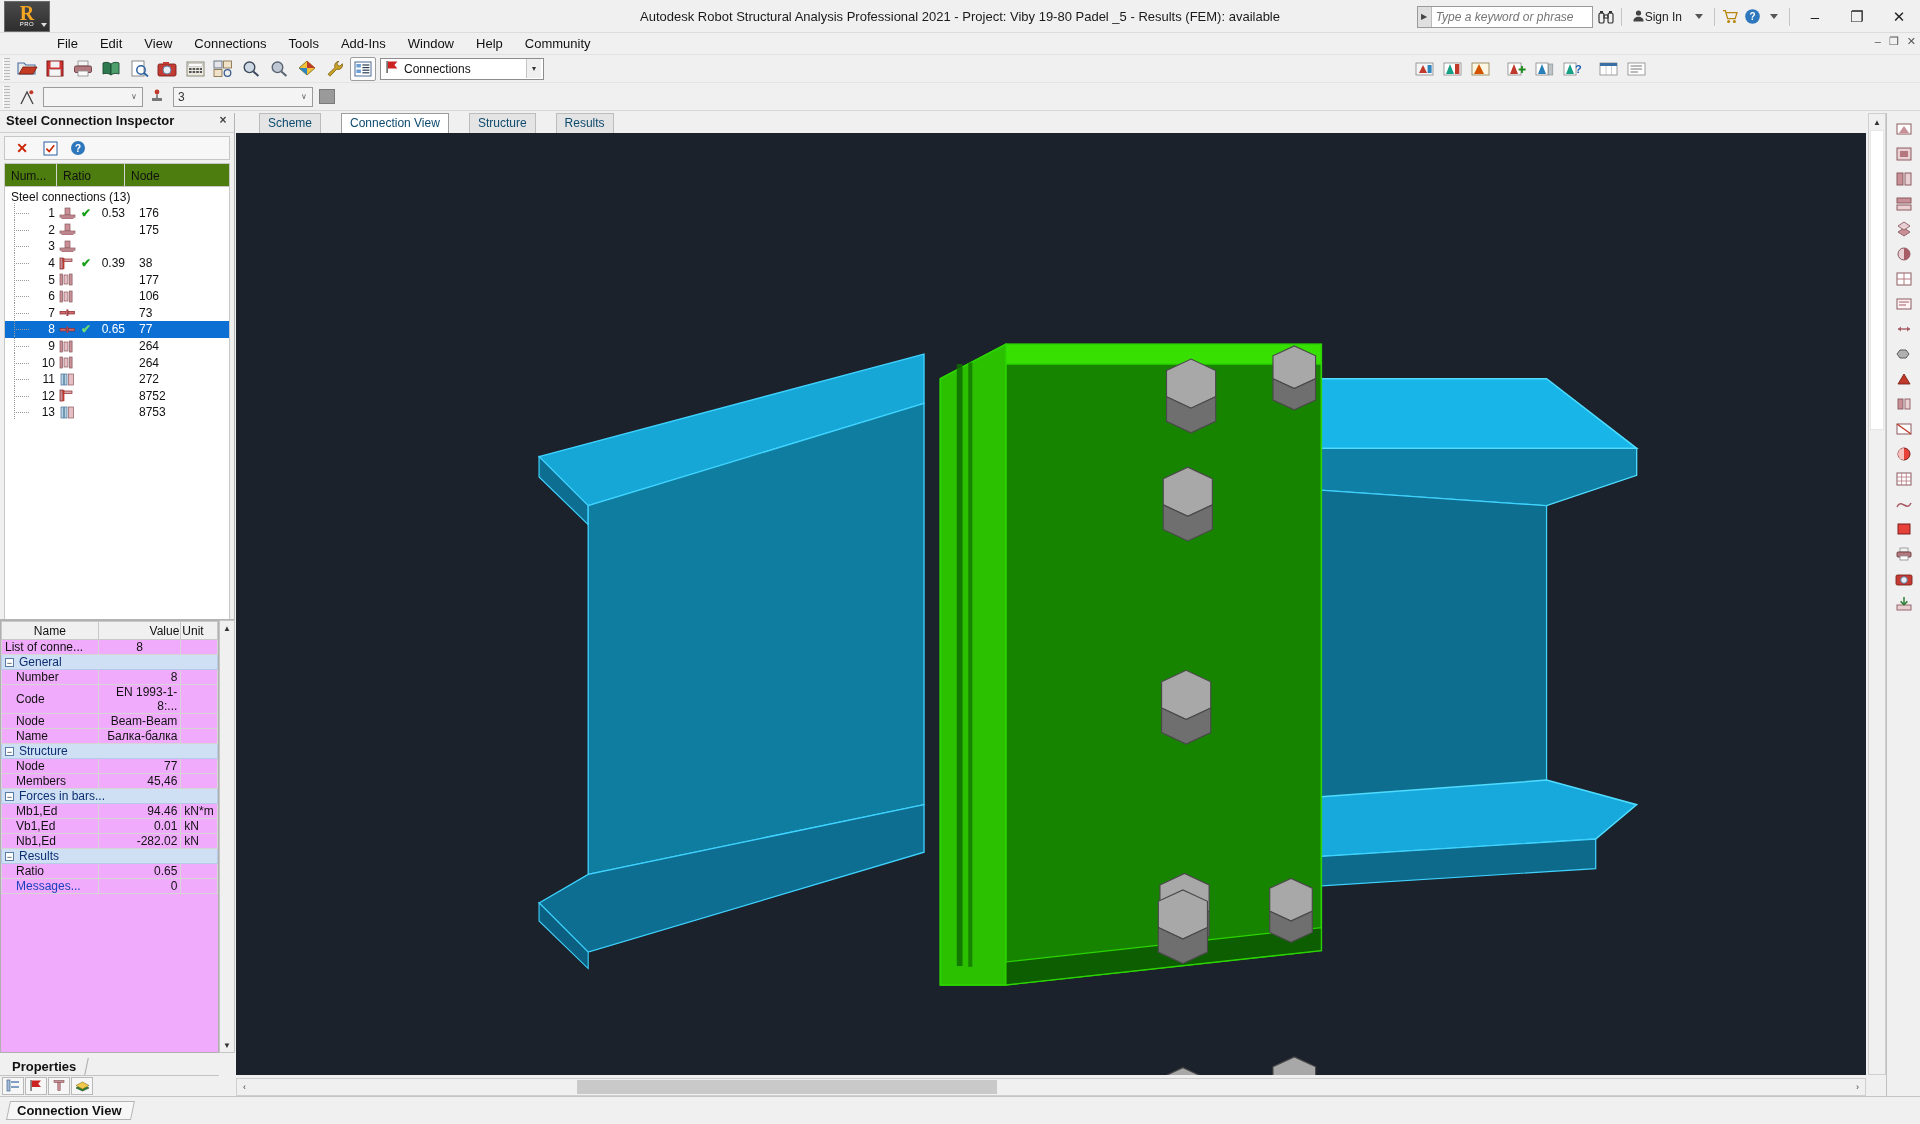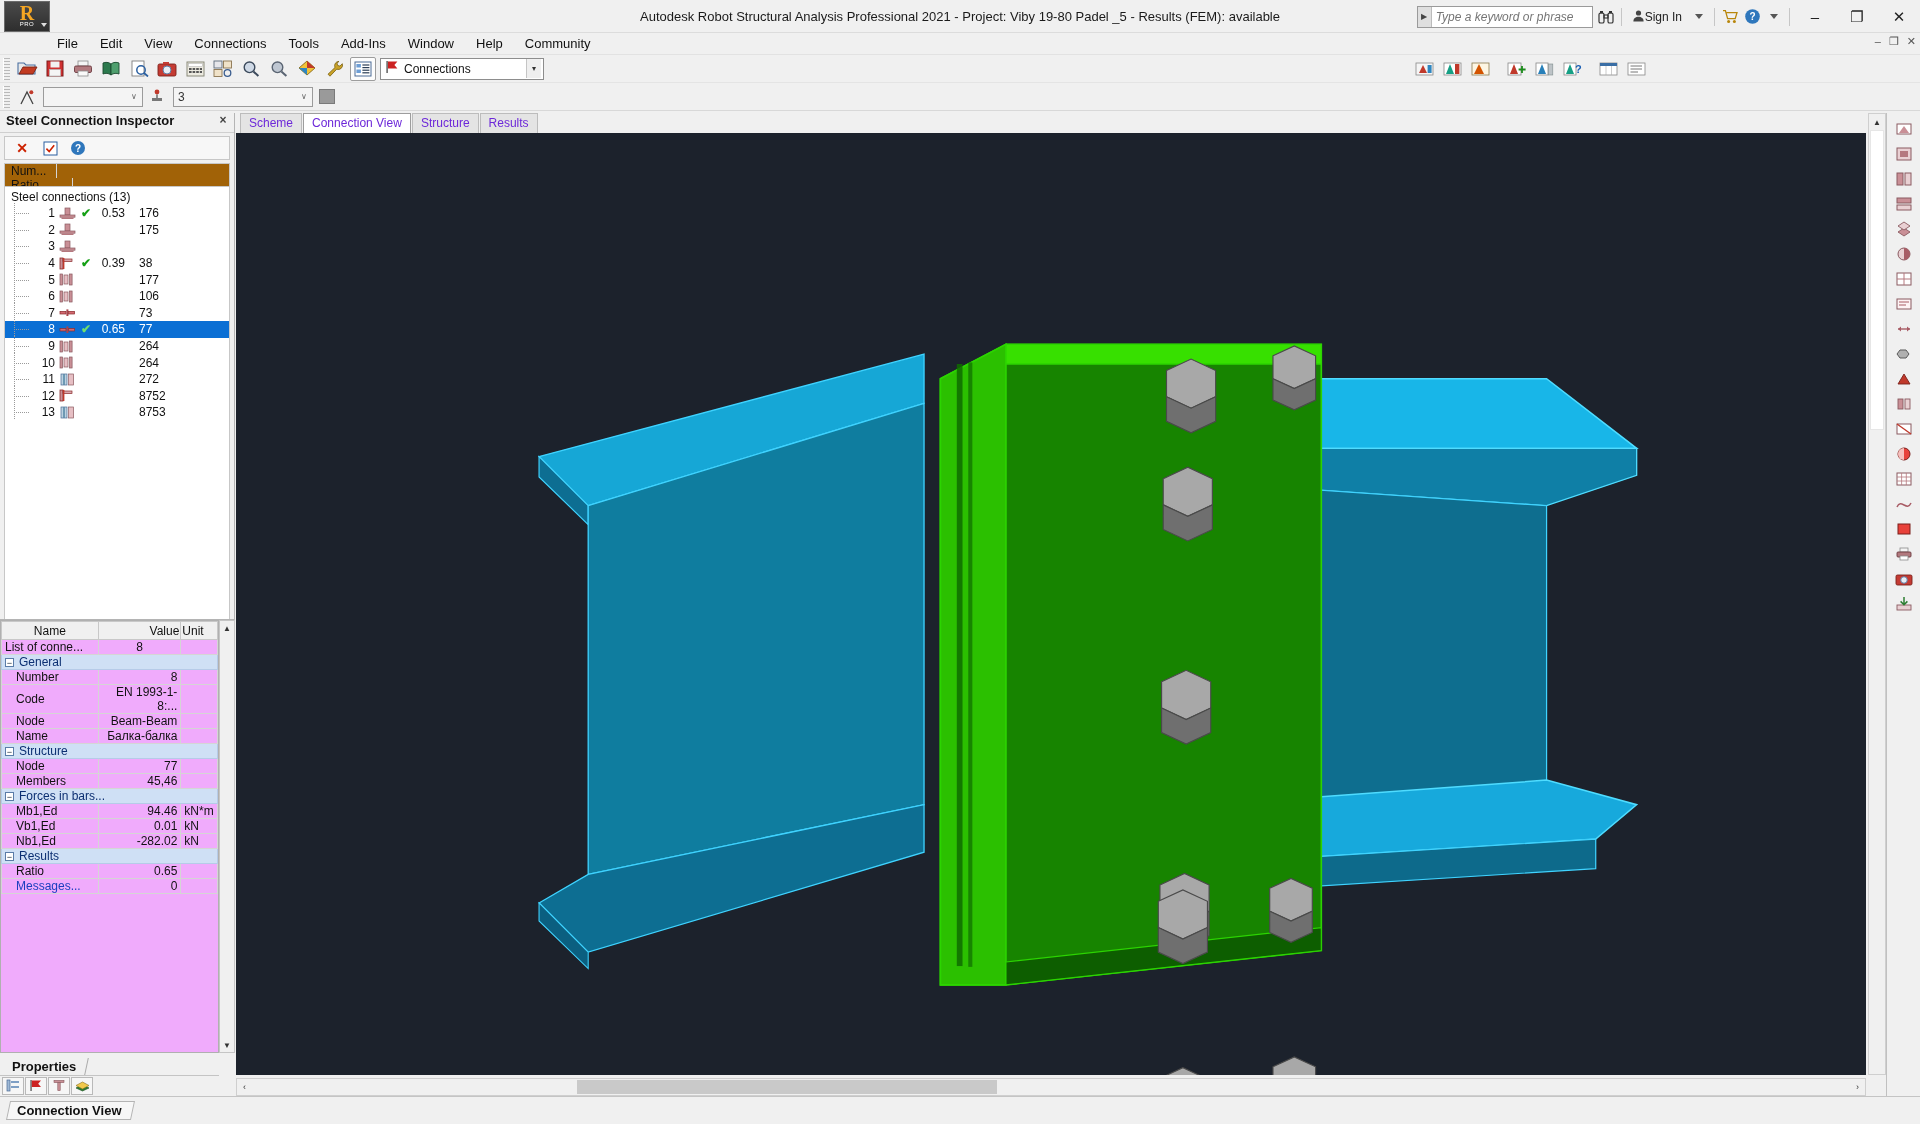--- a/index.html
+++ b/index.html
@@ -111,21 +111,21 @@
   .panel-close { font-size: 12px; color: #444; width: 14px; text-align: center; }
 
   .insp-toolbar {
     height: 24px; border: 1px solid #c7c7c7; margin: 3px 4px 0 4px; background: #f7f7f7;
     display: flex; align-items: center; gap: 10px; padding-left: 8px;
   }
   .insp-toolbar .ic { width: 18px; height: 18px; display: flex; align-items: center; justify-content: center; font-size: 14px; }
 
   .tree-head {
     display: flex; height: 25px; margin: 3px 4px 0 4px; border: 1px solid #c7c7c7;
-    background: #a16207; font-size: 12px; color: #111; flex-direction: column;
+    background: #4d7c0f; font-size: 12px; color: #111;
   }
   .tree-head div { display: flex; align-items: center; padding-left: 6px; border-right: 1px solid #d4d4d4; }
   .th-num { width: 52px; }
   .th-ratio { width: 68px; }
   .th-node { flex: 1; border-right: none !important; }
 
   .tree-body {
     position: absolute; left: 4px; right: 4px; top: 73px; bottom: 48px;
     background: #ffffff; border: 1px solid #c7c7c7; overflow: hidden;
   }
@@ -212,22 +212,22 @@
   }
   .pbi { width: 22px; height: 18px; border: 1px solid #b9b9b9; background: #f6f6f6;
      display: flex; align-items: center; justify-content: center; font-size: 11px; }
 
   
   .viewtabs {
     position: absolute; left: 236px; top: 113px; right: 54px; height: 20px;
     background: #f0f0f0; display: flex; align-items: flex-end; padding-left: 4px;
   }
   .vtab {
-    font-size: 12px; color: #6d28d9; padding: 2px 8px 3px 8px; border: 1px solid #bcbcbc;
-    border-bottom: none; background: #e4e4e4; margin-right: 1px;
+    font-size: 12px; color: #0c4a6e; padding: 2px 8px 3px 8px; border: 1px solid #bcbcbc;
+    border-bottom: none; background: #e4e4e4; margin-right: 1px; margin-left: 19px;
   }
   .vtab.active { background: #ffffff; border-color: #9d9d9d; font-weight: normal; }
 
   .viewport {
     position: absolute; left: 236px; top: 133px; right: 54px; bottom: 49px;
     background: #1c222c; overflow: hidden;
   }
   .vp-svg { position: absolute; left: 0; top: 0; width: 100%; height: 100%; }
 
   .vp-vscroll {

